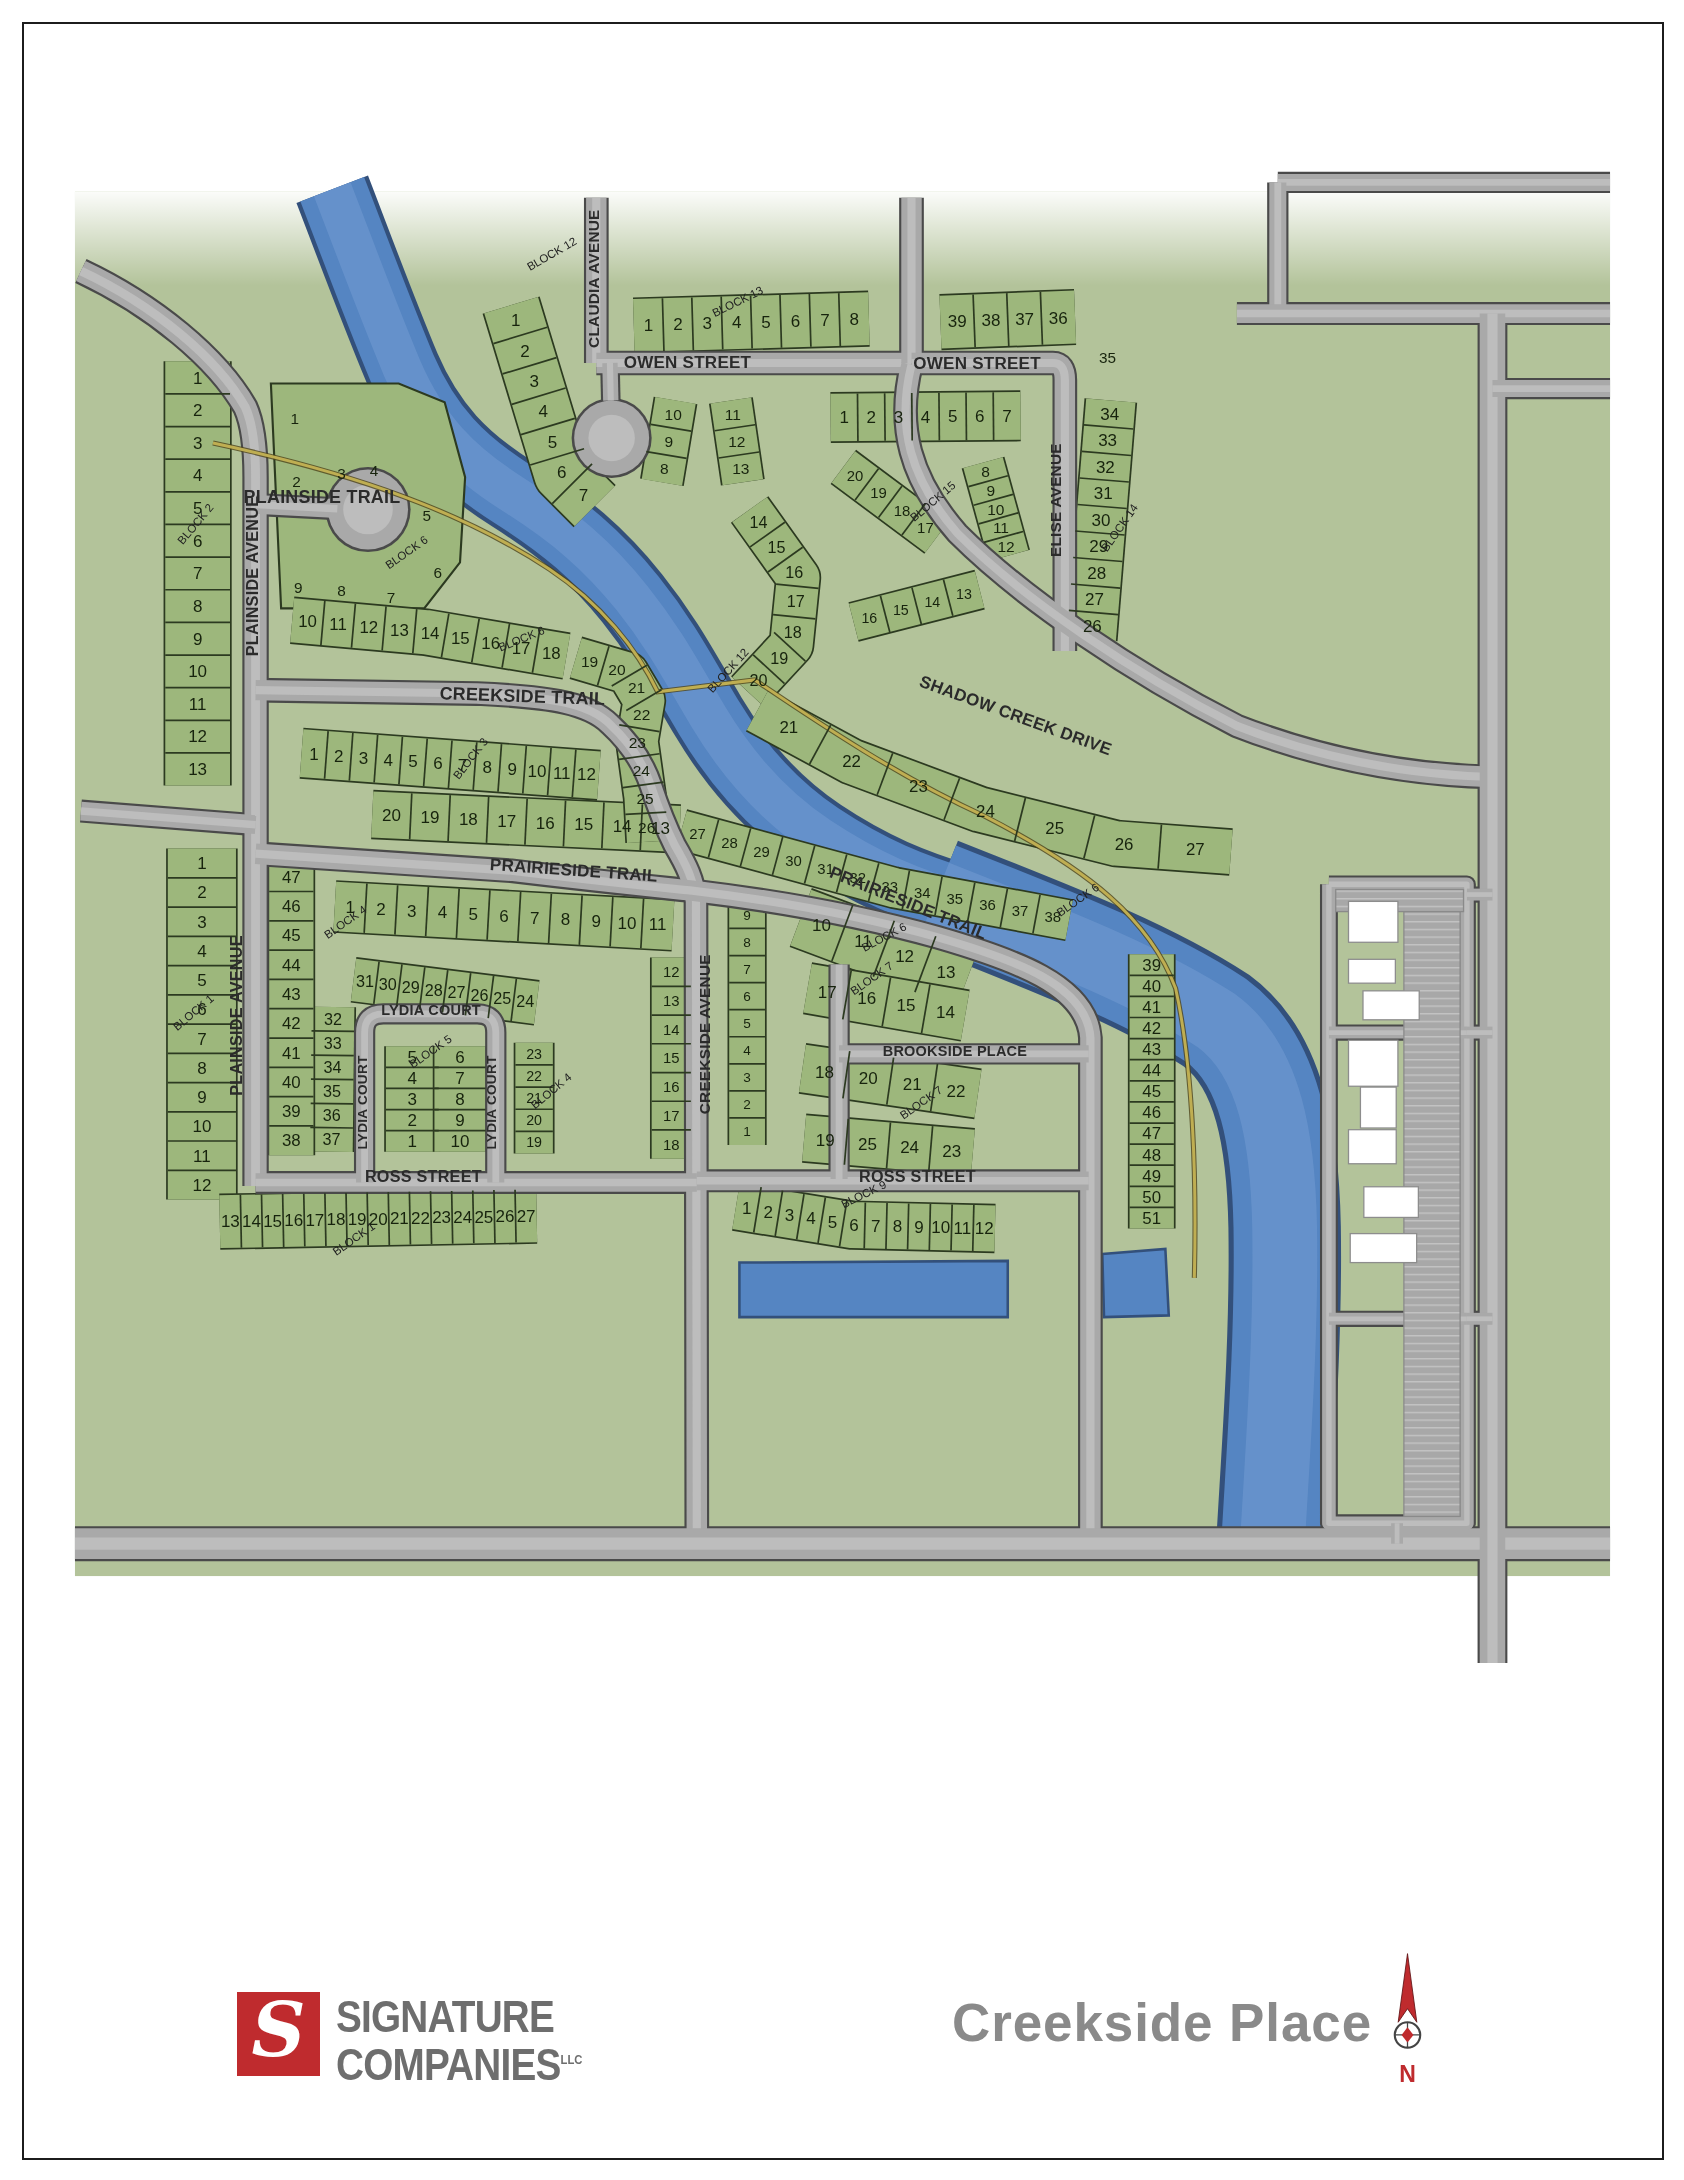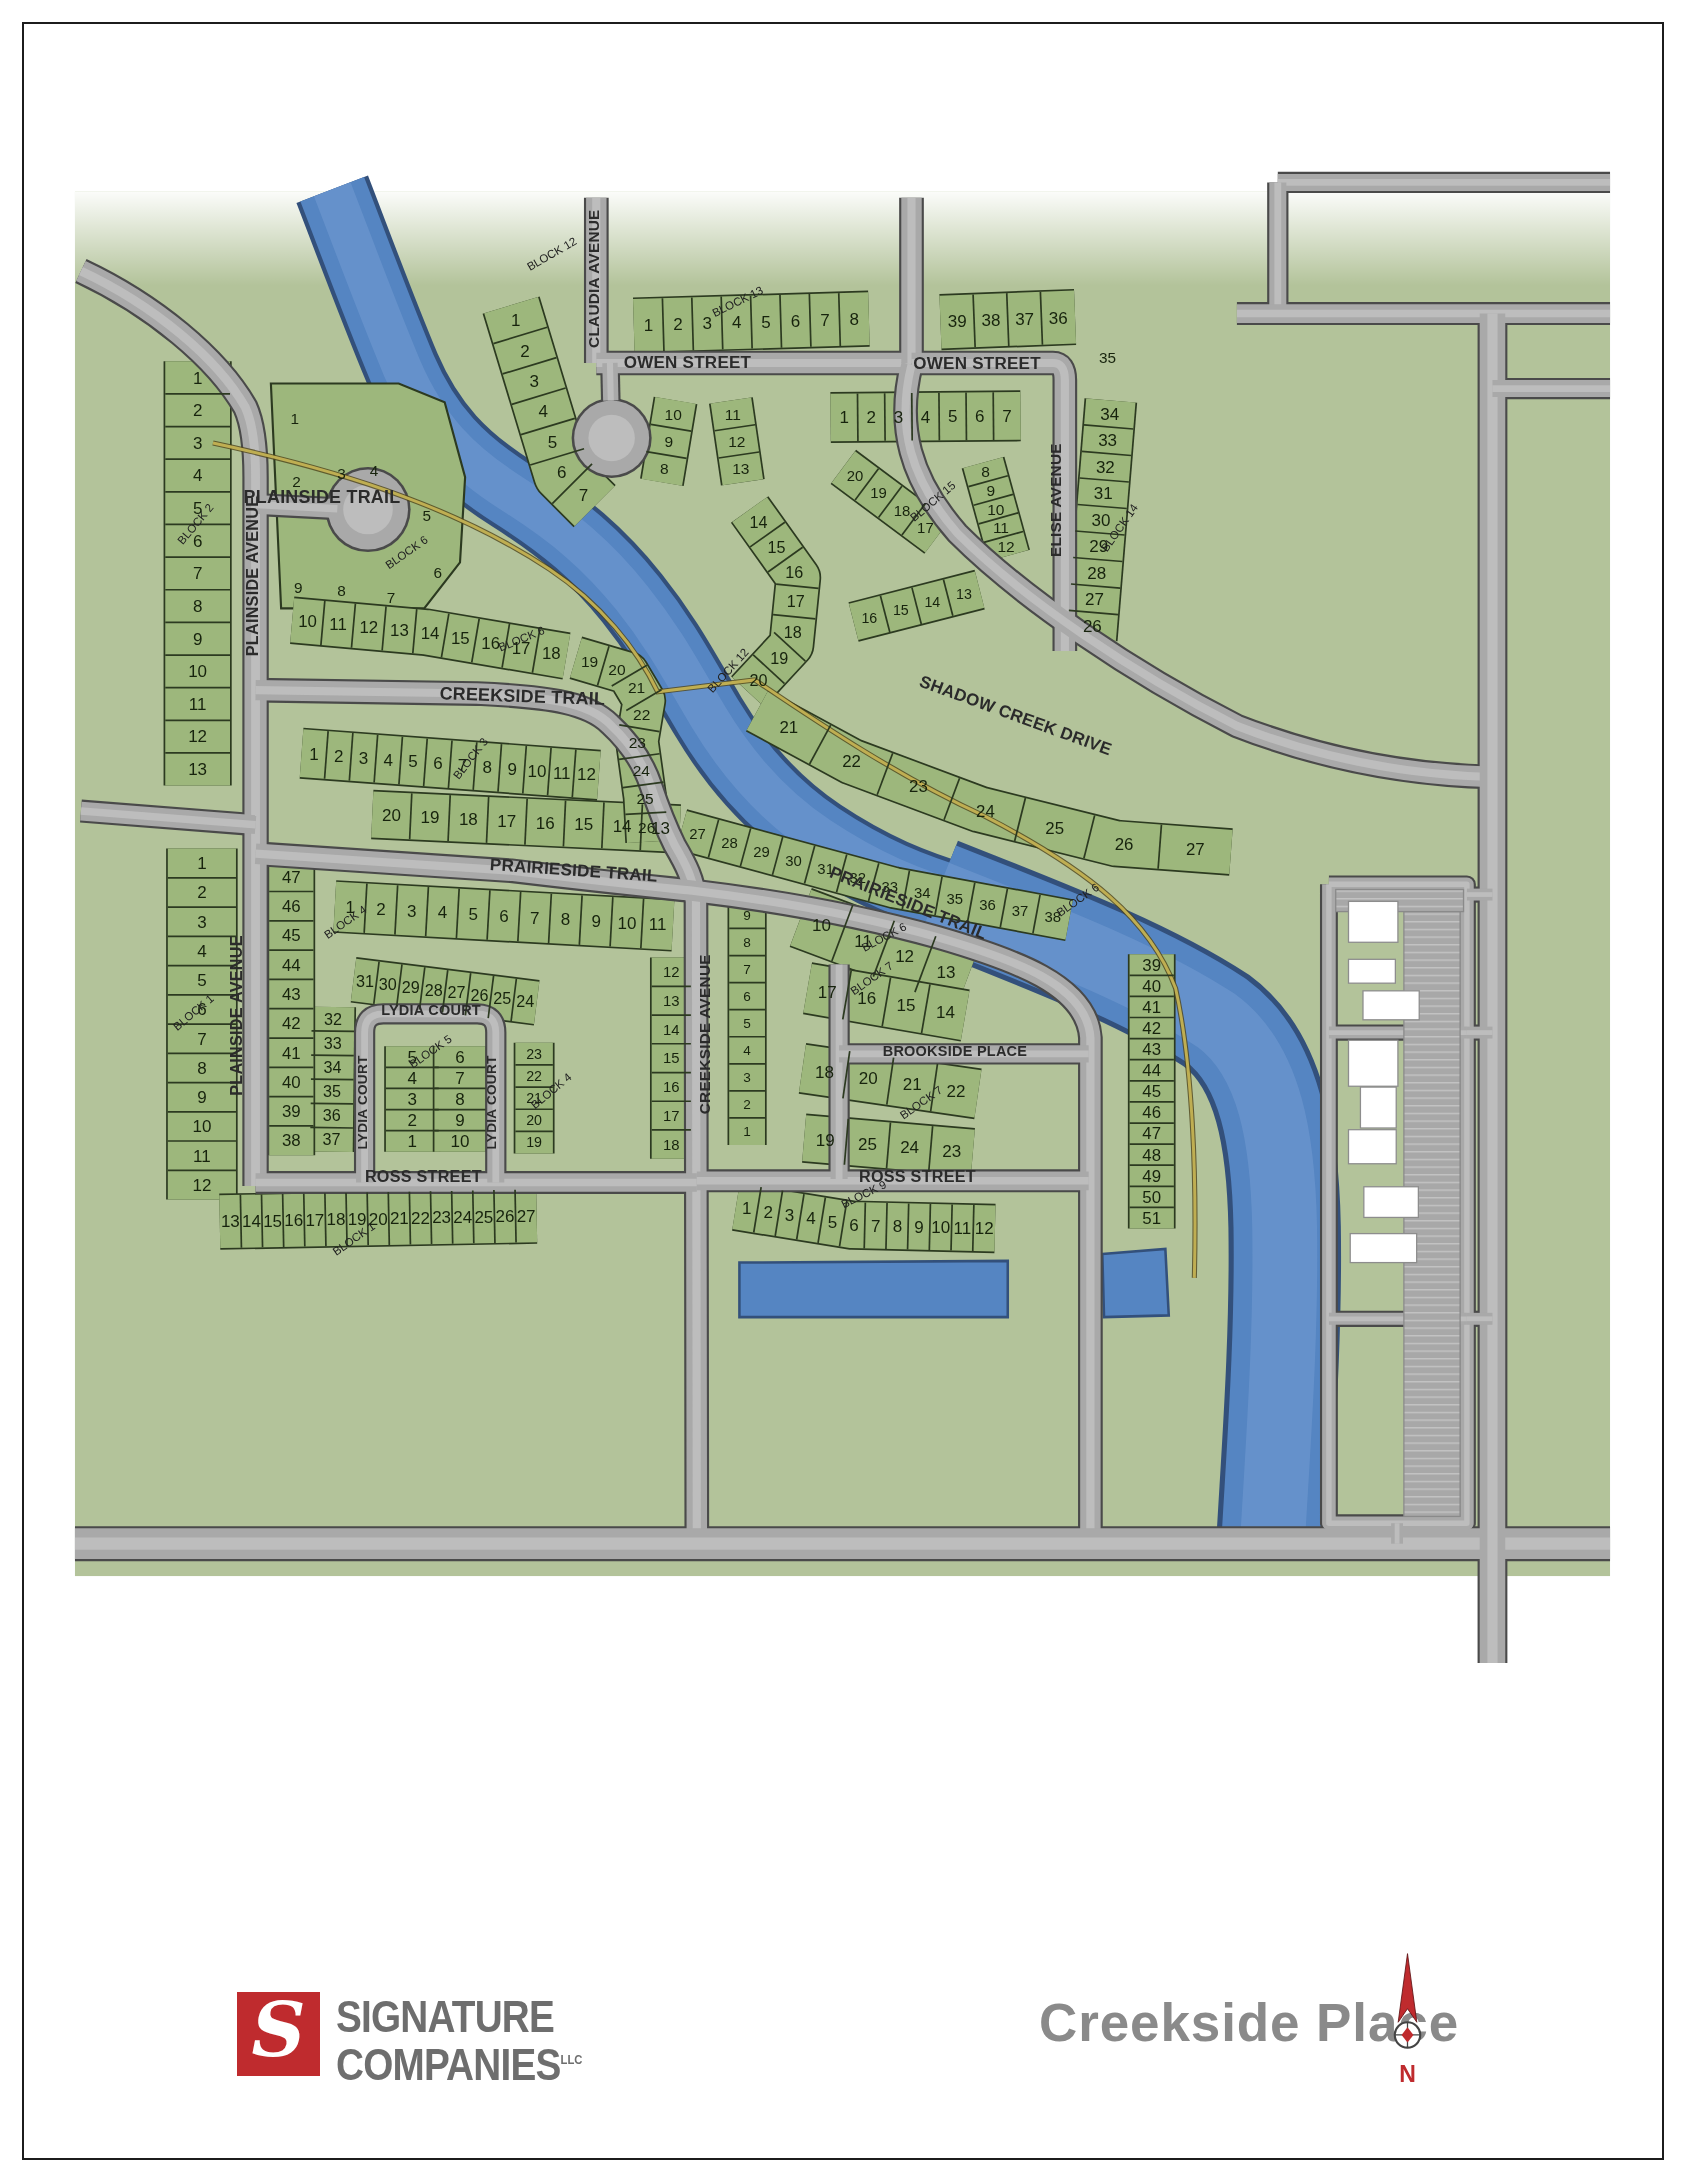--- a/index.html
+++ b/index.html
@@ -5,21 +5,21 @@
   html,body{margin:0;padding:0;background:#ffffff;}
   body{width:1685px;height:2181px;position:relative;font-family:"Liberation Sans",sans-serif;}
   .page{position:absolute;inset:0;background:#ffffff;overflow:hidden;}
   .frame{position:absolute;left:22px;top:22px;width:1638px;height:2134px;border:2.6px solid #1c1c1c;pointer-events:none;}
   #map{position:absolute;left:0;top:0;width:1685px;height:2181px;}
   svg text{font-family:"Liberation Sans",sans-serif;}
   .logo-mark{position:absolute;left:237px;top:1992px;width:83px;height:84px;background:#bf2b2e;display:flex;align-items:center;justify-content:center;}
   .logo-s{font-family:"DejaVu Serif",serif;font-style:italic;font-weight:bold;font-size:75px;color:#ffffff;line-height:1;margin-top:-6.8px;}
   .logo-words{position:absolute;left:336px;top:1995px;color:#6e6e6e;font-weight:bold;font-size:44px;line-height:43px;letter-spacing:-0.9px;transform:scaleX(.88);transform-origin:left top;white-space:nowrap;}
   .llc{font-size:12.8px;vertical-align:super;letter-spacing:0;}
-  .plan-title{position:absolute;left:1039px;top:1992px;font-size:53px;color:#8a8a8a;font-weight:bold;letter-spacing:0.9px;white-space:nowrap;}
+  .plan-title{position:absolute;left:952px;top:1992px;font-size:53px;color:#8a8a8a;font-weight:bold;letter-spacing:0.9px;white-space:nowrap;}
   .north{position:absolute;left:1377px;top:1951px;width:61px;text-align:center;}
   .north-n{color:#bf2b2e;font-weight:bold;font-size:23px;display:block;margin-top:-5.1px;}
 </style>
 </head>
 <body>
 
 <div class="page">
   <svg id="map" viewBox="0 0 1978 2560" xmlns="http://www.w3.org/2000/svg">
       <defs>
   <linearGradient id="fadeTop" x1="0" y1="0" x2="0" y2="1">

